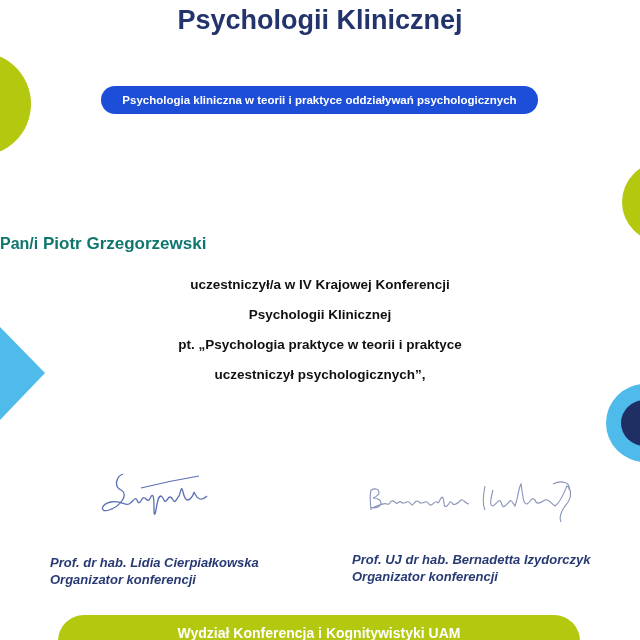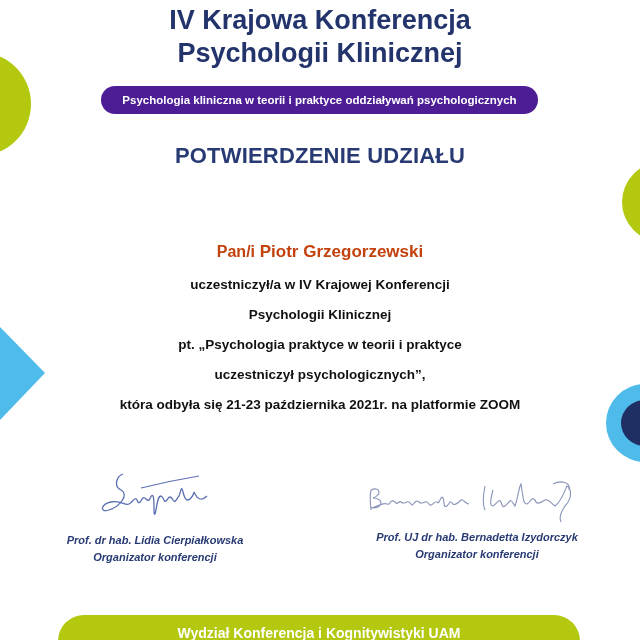--- a/index.html
+++ b/index.html
@@ -54,21 +54,21 @@
       color: #22346b;
       font-weight: bold;
       font-size: 27px;
       line-height: 33px;
     }
     .pill {
       position: absolute;
       left: 101px; top: 86px;
       width: 437px; height: 28px;
       border-radius: 14px;
-      background: #4c1d95;
+      background: #1d4ed8;
       color: #ffffff;
       font-weight: bold;
       font-size: 11.5px;
       line-height: 28px;
       text-align: center;
       white-space: nowrap;
     }
     .heading {
       position: absolute;
       left: 0; right: 0;
@@ -77,50 +77,49 @@
       color: #283a73;
       font-weight: bold;
       font-size: 22px;
       line-height: 33px;
       letter-spacing: 0.2px;
     }
     .recipient {
       position: absolute;
       left: 0; right: 0;
       top: 232px;
-      text-align: center;
-      color: #c2410c;
+      text-align: left;
+      color: #0f766e;
       font-weight: bold;
       font-size: 17px;
       line-height: 24px;
-      margin-top: 8px;
     }
     .recipient .prefix { font-size: 16px; }
     .body-lines {
       position: absolute;
       left: 0; right: 0;
       top: 273px;
       text-align: center;
       color: #111111;
       font-weight: bold;
       font-size: 13.5px;
     }
     .body-lines div {
       height: 30px;
       line-height: 24px;
       white-space: nowrap;
     }
     .sig-block {
       position: absolute;
-      text-align: center;
       color: #283a73;
       font-weight: bold;
       font-style: italic;
-      font-size: 11px;
+      font-size: 13px;
       line-height: 17px;
+      margin-top: 22px;
     }
     .sig-left { left: 50px; width: 210px; top: 532px; }
     .sig-right { left: 352px; width: 250px; top: 529px; }
     .signature {
       position: absolute;
     }
     .signature svg { display: block; }
     .footer-bar {
       position: absolute;
       left: 58px; top: 615px;
@@ -140,41 +139,38 @@
 </head>
 <body>
 
 <div class="deco circle-left-green"></div>
 <div class="deco circle-right-green"></div>
 <div class="deco triangle-left-blue"></div>
 <div class="deco ring-right-outer"></div>
 <div class="deco ring-right-inner"></div>
 
 <div class="title">
-  <div>IV Krajowa Konferencja</div>
   <div>Psychologii Klinicznej</div>
 </div>
 
 <div class="pill">Psychologia kliniczna w teorii i praktyce oddziaływań psychologicznych</div>
 
 <div class="heading">
-  <div>POTWIERDZENIE UDZIAŁU</div>
 </div>
 
 <div class="recipient">
   <span class="prefix">Pan/i</span>
   <span>Piotr Grzegorzewski</span>
 </div>
 
 <div class="body-lines">
   <div>uczestniczył/a w  IV Krajowej Konferencji</div>
   <div>Psychologii Klinicznej</div>
   <div>pt. „Psychologia praktyce w teorii i praktyce</div>
   <div>uczestniczył psychologicznych”,</div>
-  <div>która odbyła się 21-23 października 2021r. na platformie ZOOM</div>
 </div>
 
 <div class="signature" style="left:95px; top:466px;">
   <svg width="125" height="60" viewBox="0 0 125 60">
     <path d="M28 8 C22 10, 18 20, 26 24 C34 28, 26 40, 14 44 C4 47, 6 38, 16 36 C26 34, 30 40, 34 38 C38 36, 40 30, 42 34 C44 40, 46 34, 48 32 C50 30, 52 36, 54 34 C56 32, 56 28, 58 30 C60 34, 58 50, 60 48 C62 42, 62 30, 66 30 C70 32, 68 38, 72 34 C74 30, 76 30, 78 34 C80 38, 82 32, 84 30 C86 26, 86 18, 88 26 C90 34, 92 36, 96 32 C100 28, 98 24, 100 28 C102 32, 106 36, 112 30" fill="none" stroke="#5b6fb3" stroke-width="1.3"></path>
     <path d="M46 22 C62 18, 80 14, 104 10" fill="none" stroke="#5b6fb3" stroke-width="1.2"></path>
   </svg>
 </div>
 
 <div class="signature" style="left:365px; top:476px;">

